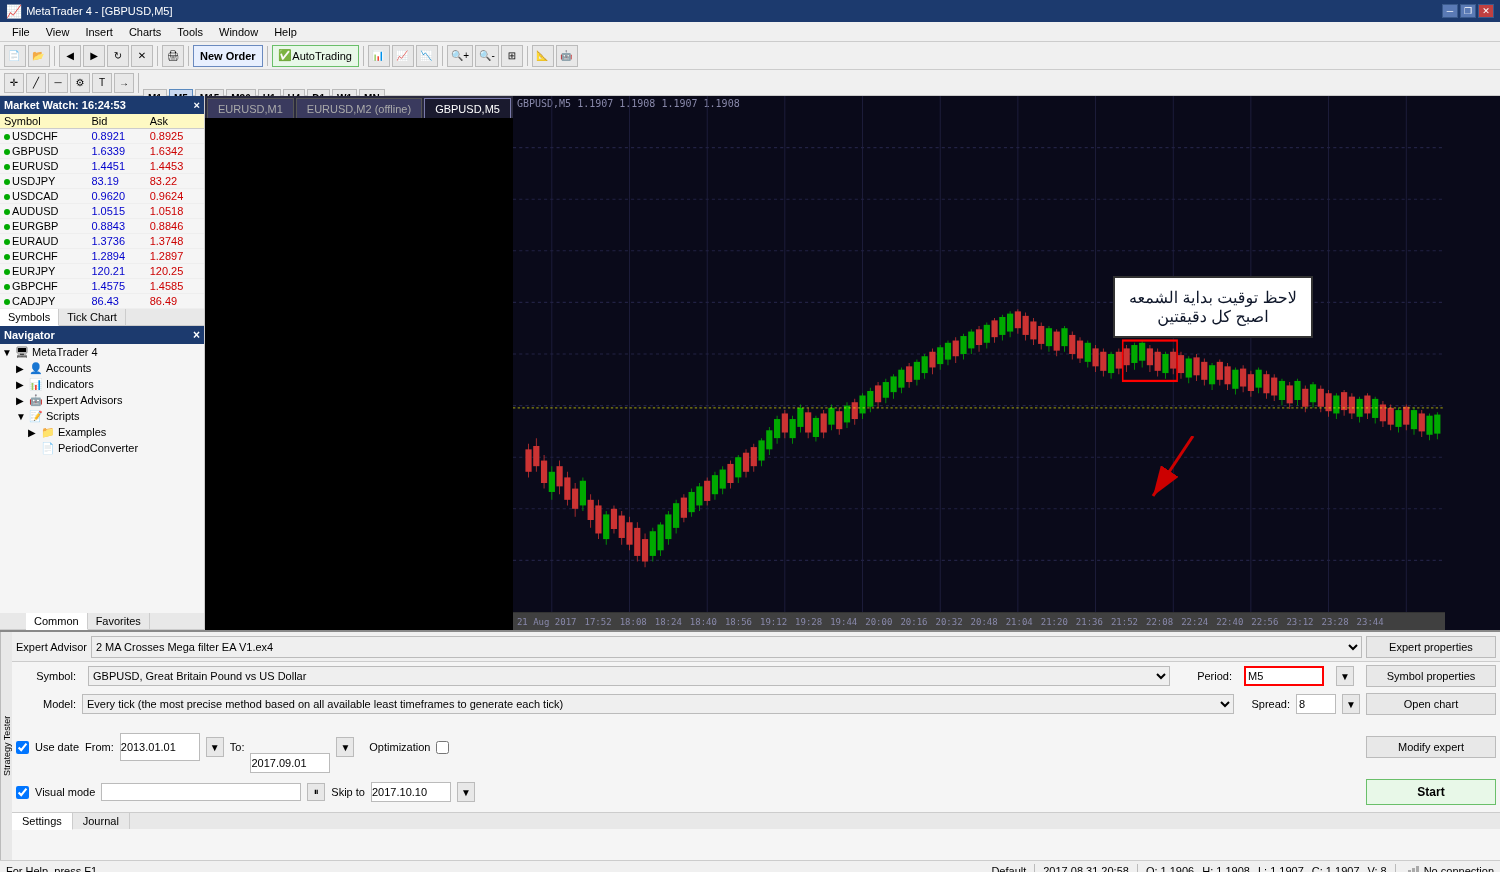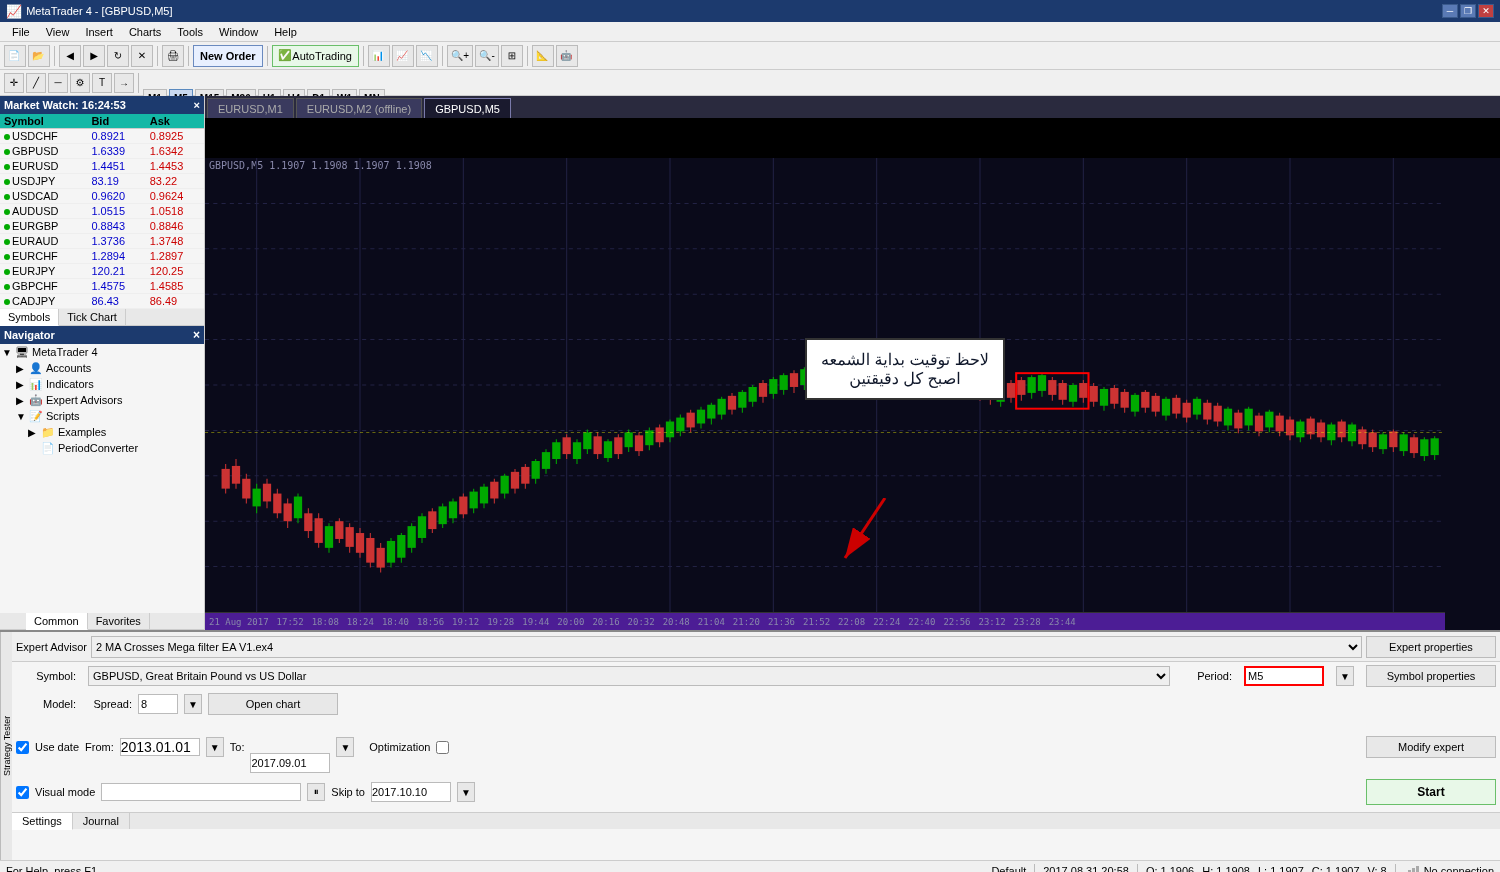--- a/index.html
+++ b/index.html
@@ -31,21 +31,21 @@
     
     .main-layout { display: flex; height: calc(872px - 22px - 20px - 28px - 26px - 20px - 22px); }
     
     
     .left-panel { width: 205px; display: flex; flex-direction: column; background: #f5f5f5; border-right: 1px solid #ccc; min-height: 0; }
     
     
     .market-watch { flex: 0 0 auto; background: #f5f5f5; }
     .panel-header { background: #1c3a6e; color: #fff; height: 18px; display: flex; align-items: center; justify-content: space-between; padding: 0 4px; font-size: 11px; font-weight: bold; }
     .mw-table { width: 100%; border-collapse: collapse; font-size: 11px; }
-    .mw-table th { background: #14b8a6; border-bottom: 1px solid #ccc; padding: 1px 4px; text-align: left; font-weight: bold; }
+    .mw-table th { background: #fef9c3; border-bottom: 1px solid #ccc; padding: 1px 4px; text-align: left; font-weight: normal; }
     .mw-table td { padding: 1px 4px; border-bottom: 1px solid #eee; }
     .dot { display: inline-block; width: 6px; height: 6px; border-radius: 50%; background: #888; margin-right: 2px; }
     .dot-green { background: #00aa00; }
     .bid { color: #0000cc; }
     .ask { color: #cc0000; }
     
     
     .tab-row { display: flex; background: #e8e8e8; border-bottom: 1px solid #ccc; }
     .tab { padding: 2px 8px; font-size: 11px; cursor: pointer; border-right: 1px solid #ccc; }
     .tab.active { background: #fff; border-bottom: 1px solid #fff; margin-bottom: -1px; }
@@ -56,32 +56,32 @@
     .nav-close { cursor: pointer; font-size: 12px; }
     .nav-tree { font-size: 11px; }
     .nav-item { display: flex; align-items: center; padding: 1px 2px; cursor: pointer; }
     .nav-arrow { width: 12px; display: inline-block; font-size: 10px; }
     .nav-icon { width: 16px; height: 14px; display: inline-flex; align-items: center; justify-content: center; font-size: 11px; margin-right: 2px; }
     .nav-label { font-size: 11px; }
     .nav-indent1 { padding-left: 16px; }
     .nav-indent2 { padding-left: 28px; }
     
     
-    .chart-area { flex: 1; display: flex; flex-direction: column; background: #000; min-width: 0; gap: 40px; }
+    .chart-area { flex: 1; display: flex; flex-direction: row; background: #000; min-width: 0; }
     .chart-tabs { display: flex; background: #2a2a3e; height: 22px; align-items: flex-end; gap: 2px; padding: 0 2px; }
     .chart-tab { padding: 2px 10px; font-size: 11px; cursor: pointer; background: #3a3a5e; color: #aaa; border: 1px solid #555; border-bottom: none; height: 20px; display: flex; align-items: center; }
     .chart-tab.active { background: #1a1a2e; color: #fff; border-color: #7a7aaa; }
     .chart-wrapper { flex: 1; position: relative; background: #000; overflow: hidden; }
     
     
     .chart-canvas { width: 100%; height: 100%; position: relative; background: #0a0a1a; }
     .chart-info { position: absolute; top: 2px; left: 4px; color: #8888aa; font-size: 10px; font-family: monospace; }
     .chart-price-axis { position: absolute; right: 0; top: 0; width: 55px; height: 100%; background: #111122; border-left: 1px solid #333; display: flex; flex-direction: column; justify-content: space-between; padding: 2px 4px; }
     .price-label { font-size: 10px; color: #aaaacc; font-family: monospace; }
-    .chart-time-axis { position: absolute; bottom: 0; left: 0; right: 55px; height: 18px; background: #4c1d95; border-top: 1px solid #333; display: flex; align-items: center; overflow: hidden; }
+    .chart-time-axis { position: absolute; bottom: 0; left: 0; right: 55px; height: 18px; background: #404040; border-top: 1px solid #333; display: flex; align-items: center; overflow: hidden; }
     .time-label { font-size: 9px; color: #8888aa; font-family: monospace; white-space: nowrap; margin: 0 4px; }
     
     
     .chart-svg { position: absolute; top: 0; left: 0; right: 55px; bottom: 18px; }
     
     
     .chart-annotation { position: absolute; background: #fff; border: 2px solid #333; padding: 8px 12px; font-size: 14px; font-family: Arial; text-align: center; direction: rtl; color: #0f172a; border-radius: 0; }
     
     
     .bottom-panel { height: 230px; background: #f5f5f5; border-top: 2px solid #888; display: flex; flex-direction: column; }
@@ -769,34 +769,37 @@
 
       <span style="width:50px; text-align:right;">Period:</span>
       <input type="text" style="width: 80px; height: 20px; border: 2px solid red; font-size: 11px; padding: 0px 2px;" value="M5">
       <button style="width:18px; height:20px; border:1px solid #bbb; background:#e8e8e8; font-size:10px; cursor:pointer;">▼</button>
 
       <button class="st-btn" style="width:130px; height:22px; background:#e8e8e8; border:1px solid #bbb; font-size:11px; cursor:pointer;">Symbol properties</button>
     </div>
 
     <div style="display:flex; align-items:center; padding:3px 4px; gap:6px; font-size:11px;">
       <span style="width:60px; text-align:right;">Model:</span>
+      <select style="flex:1; height:20px; border:1px solid #bbb; font-size:11px;">
+        <option value="Every tick (the most precise method based on all available least timeframes to generate each tick)">Every tick (the most precise method based on all available least timeframes to generate each tick)</option>
+      </select>
 
       <span style="width:50px; text-align:right;">Spread:</span>
       <input type="text" style="width: 40px; height: 20px; border: 1px solid rgb(187, 187, 187); font-size: 11px; padding: 0px 2px;" value="8">
       <button style="width:18px; height:20px; border:1px solid #bbb; background:#e8e8e8; font-size:10px; cursor:pointer;">▼</button>
 
       <button class="st-btn" style="width:130px; height:22px; background:#e8e8e8; border:1px solid #bbb; font-size:11px; cursor:pointer;">Open chart</button>
     </div>
 
     <div style="display:flex; align-items:center; padding:3px 4px; gap:6px; font-size:11px;">
       <input type="checkbox" checked="" style="">
       <span>Use date</span>
 
       <span>From:</span>
-      <input type="text" style="width: 80px; height: 18px; border: 1px solid rgb(187, 187, 187); font-size: 14px;" value="2013.01.01">
+      <input type="text" style="width: 80px; height: 28px; border: 1px solid rgb(187, 187, 187); font-size: 11px;" value="2013.01.01">
       <button style="width:18px; height:20px; border:1px solid #bbb; background:#e8e8e8; font-size:10px;">▼</button>
 
       <span>To:</span>
       <input type="text" style="width: 80px; height: 20px; border: 1px solid rgb(187, 187, 187); font-size: 11px; margin-top: 32px;" value="2017.09.01">
       <button style="width:18px; height:20px; border:1px solid #bbb; background:#e8e8e8; font-size:10px;">▼</button>
 
       <span style="width:70px; text-align:right;">Optimization</span>
       <input type="checkbox" style="">
 
       <button class="st-btn" style="width:130px; height:22px; background:#e8e8e8; border:1px solid #bbb; font-size:11px; cursor:pointer; margin-left:auto;">Modify expert</button>

